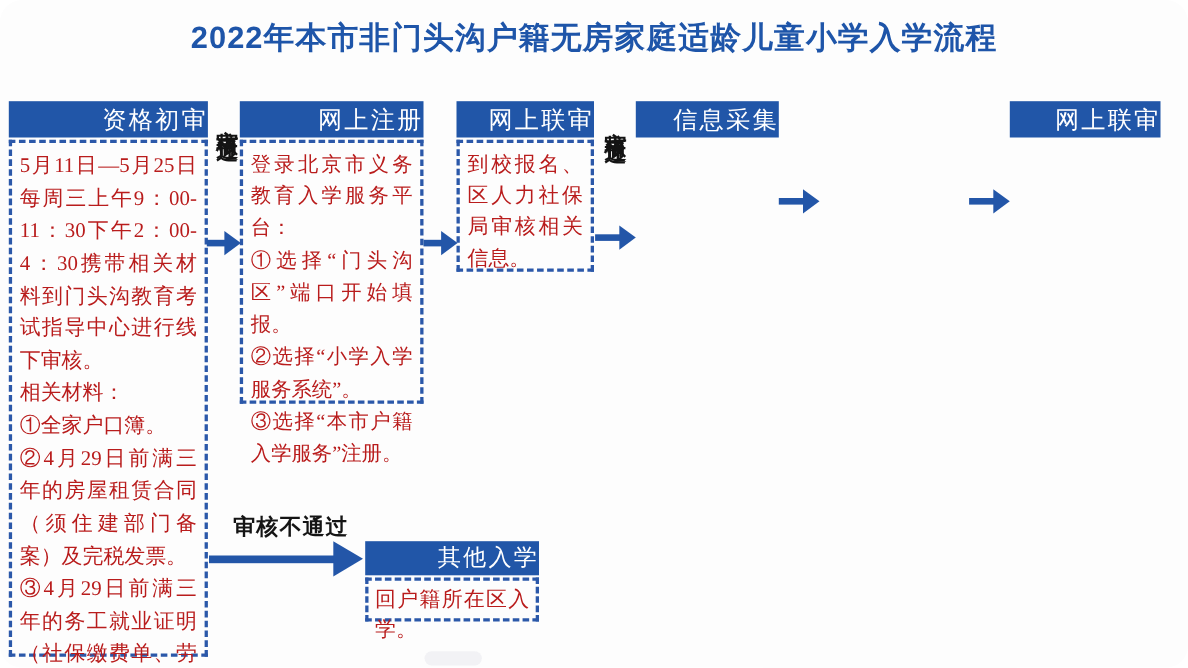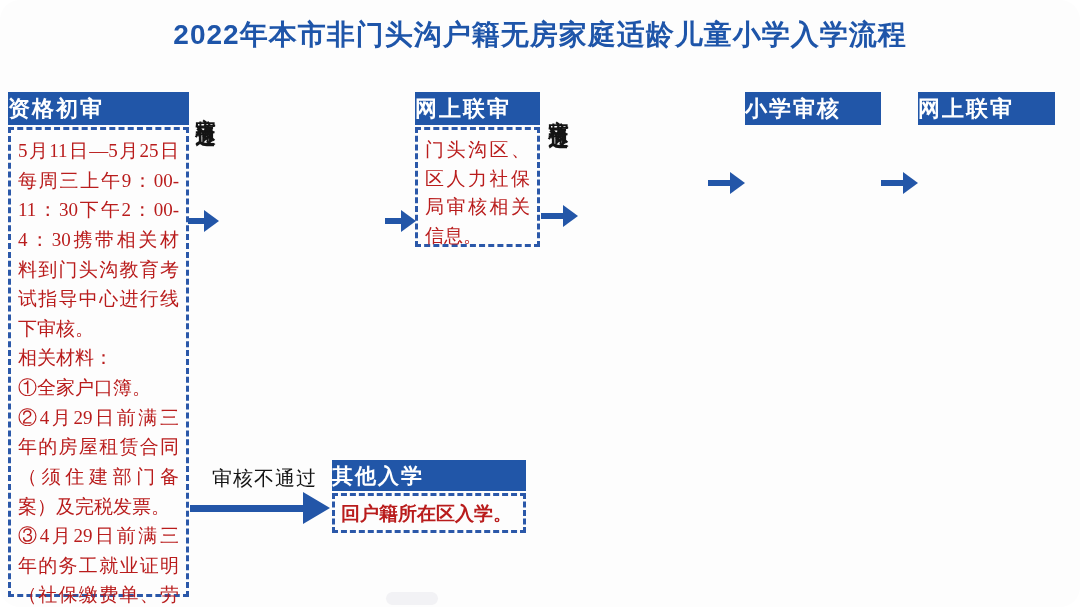--- a/index.html
+++ b/index.html
@@ -6,42 +6,42 @@
   .canvas{
     position:relative;width:1080px;height:607px;background:#fdfdfd;
     overflow:hidden;font-family:"Liberation Sans",sans-serif;border-radius:20px;
   }
   .title{
     position:absolute;top:16px;left:0;width:100%;text-align:center;
     font-size:28px;font-weight:800;color:#1e55a9;letter-spacing:1px;
   }
   .step{position:absolute;}
   .step-header{
-    height:33px;line-height:33px;text-align:left;background:#2156a8;
-    color:#ffffff;font-size:22px;font-weight:700;letter-spacing:2px;
+    height:33px;line-height:33px;text-align:right;background:#2156a8;
+    color:#ffffff;font-size:22px;font-weight:400;letter-spacing:2px;
   }
   .step-body{
     box-sizing:border-box;border:3px dashed #2b58a9;margin-top:2px;
     padding:6px 7px;font-family:"Liberation Serif",serif;font-size:19px;
     line-height:1.5;color:#b91c1c;white-space:pre-line;text-align:justify;
   }
   .s1{left:8px;top:92px;width:181px;}   .s1 .step-body{height:470px;line-height:1.56;}
   .s2{left:218px;top:92px;width:167px;} .s2 .step-body{height:240px;font-size:18.5px;line-height:1.58;}
   .s3{left:415px;top:92px;width:125px;} .s3 .step-body{height:120px;line-height:1.5;}
   .s4{left:578px;top:92px;width:130px;} .s4 .step-body{height:120px;line-height:1.55;}
   .s5{left:745px;top:92px;width:136px;} .s5 .step-body{height:93px;line-height:1.5;}
   .s6{left:918px;top:92px;width:137px;} .s6 .step-body{height:88px;line-height:1.5;}
-  .alt{left:332px;top:460px;width:194px;}
+  .alt{left:332px;top:492px;width:158px;}
   .alt .step-header{height:31px;line-height:31px;font-size:21px;}
-  .alt .step-body{height:40px;padding:5px 6px;line-height:1.4;font-weight:bold;}
+  .alt .step-body{height:40px;padding:5px 6px;line-height:1.4;}
   .vlabel{
     position:absolute;writing-mode:vertical-rl;text-orientation:upright;
     font-weight:700;font-size:20px;color:#141414;letter-spacing:3px;
   }
-  .fail-label{position:absolute;font-weight:400;font-size:20px;color:#141414;letter-spacing:1px;text-align:right;}
+  .fail-label{position:absolute;font-weight:700;font-size:20px;color:#141414;letter-spacing:1px;text-align:right;}
   .arrow{position:absolute;}
   .arrow .bar{position:absolute;left:0;right:11px;top:50%;margin-top:-3px;height:6px;background:#2356a8;}
   .arrow .head{
     position:absolute;right:0;top:50%;margin-top:-11px;width:0;height:0;
     border-left:15px solid #2356a8;border-top:11px solid transparent;border-bottom:11px solid transparent;
   }
   .arrow.big .bar{right:22px;height:7px;margin-top:-3px;}
   .arrow.big .head{
     margin-top:-16px;border-left:27px solid #2356a8;
     border-top:16px solid transparent;border-bottom:16px solid transparent;
@@ -63,47 +63,54 @@
 ②4月29日前满三年的房屋租赁合同（须住建部门备案）及完税发票。
 ③4月29日前满三年的务工就业证明（社保缴费单、劳动合同等）原件及复印件。</div>
   </div>
 
   <div class="vlabel" style="left:193px;top:102px;">审核通过</div>
   <div class="arrow" style="left:188px;top:206px;width:31px;height:30px;">
     <span class="bar"></span>
     <span class="head"></span>
   </div>
 
+  <div class="step s2">
+    <div class="step-header">网上注册</div>
+    <div class="step-body">登录北京市义务教育入学服务平台：
+①选择“门头沟区”端口开始填报。
+②选择“小学入学服务系统”。
+③选择“本市户籍入学服务”注册。</div>
+  </div>
 
   <div class="arrow" style="left:385px;top:206px;width:31px;height:30px;">
     <span class="bar"></span>
     <span class="head"></span>
   </div>
 
   <div class="step s3">
     <div class="step-header">网上联审</div>
-    <div class="step-body">门头沟区、区人力社保局审核相关信息。</div>
+    <div class="step-body">到校报名、区人力社保局审核相关信息。</div>
   </div>
 
   <div class="vlabel" style="left:546px;top:104px;">审核通过</div>
   <div class="arrow" style="left:541px;top:201px;width:37px;height:30px;">
     <span class="bar"></span>
     <span class="head"></span>
   </div>
 
   <div class="step s4">
+    <div class="step-header">信息采集</div>
   </div>
 
   <div class="arrow" style="left:708px;top:168px;width:37px;height:30px;">
     <span class="bar"></span>
     <span class="head"></span>
   </div>
 
   <div class="step s5">
-    <div class="step-header">小学审核</div>
   </div>
 
   <div class="arrow" style="left:881px;top:168px;width:37px;height:30px;">
     <span class="bar"></span>
     <span class="head"></span>
   </div>
 
   <div class="step s6">
     <div class="step-header">网上联审</div>
   </div>

